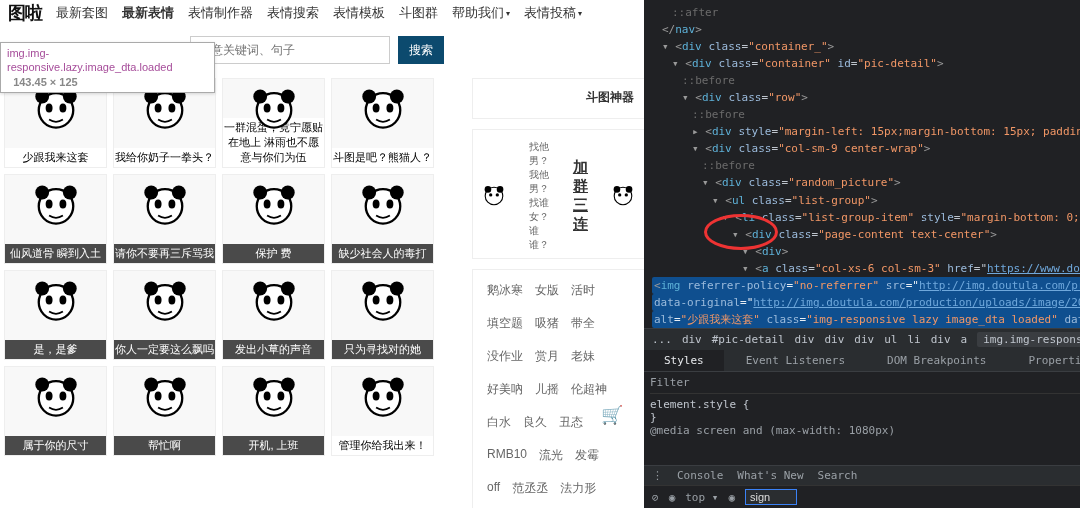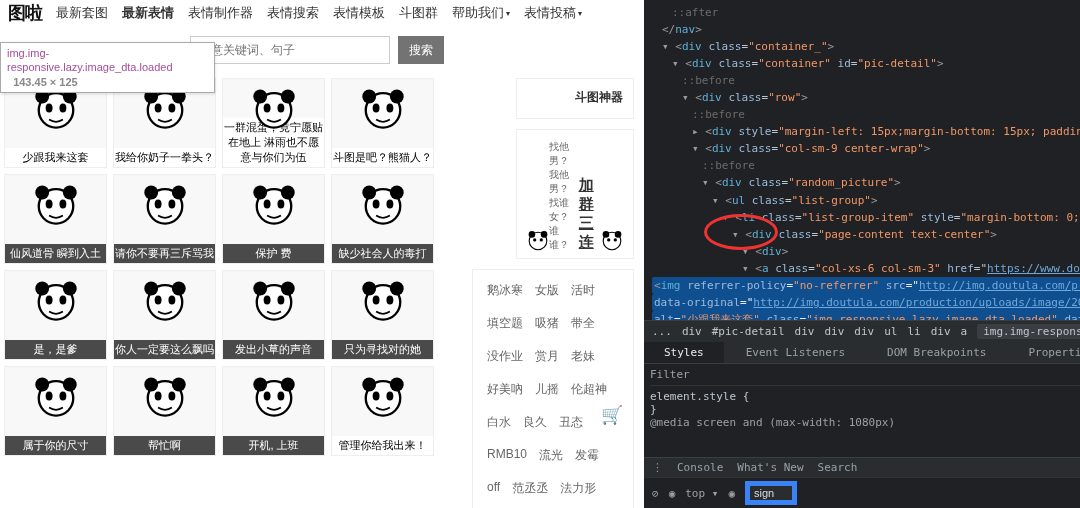--- a/index.html
+++ b/index.html
@@ -19,44 +19,44 @@
   
   .topbar { display:flex; align-items:center; gap:14px; padding:0 8px; height:26px; }
   .logo { font-weight: 900; font-size: 18px; letter-spacing:-1px; color:#111; }
   .menu { display:flex; gap:14px; font-size:13px; color:#333; }
   .menu span { display:flex; align-items:center; gap:2px; cursor:pointer; }
   .menu .bold { font-weight:700; }
   .caret { font-size:8px; }
 
   .searchbar { display:flex; justify-content:flex-end; gap:8px; padding:10px 20px 14px 0; margin-right: 180px; }
   .searchbar input { width:200px; height:28px; border:1px solid #ccc; padding:0 8px; font-size:12px; }
-  .searchbar button { width:46px; height:28px; background:#737373; color:#fff; border:none; font-size:12px; }
+  .searchbar button { width:46px; height:28px; background:#0c4a6e; color:#fff; border:none; font-size:12px; }
 
   .columns { display:flex; gap:8px; padding:0 4px; }
   .col-main { flex:0 0 430px; }
   .col-side { flex:1 1 auto; margin-left: 30px; margin-right: 6px;}
 
   .tooltip-pop {
     position:absolute; left:0; top:42px; width:215px; background:#fff; border:1px solid #aaa;
     padding:3px 6px; font-size:11px; line-height:1.3; z-index:3;
     box-shadow: 0 1px 3px rgba(0,0,0,0.15);
   }
   .tooltip-pop .sel { color:#a64d9a; }
   .tooltip-pop .dim { color:#888;font-weight:bold; }
 
   .grid { display:grid; grid-template-columns: repeat(4, 1fr); gap:6px; }
   .tile { height:90px; background:#f8f8f8; border:1px solid #eee; display:flex; align-items:flex-end; justify-content:center; font-size:12px; position:relative; overflow:hidden; }
   .tile .cap { background:rgba(0,0,0,0.7); color:#fff; width:100%; text-align:center; padding:2px 0; font-size:11px; }
   .tile.light .cap { background:#fff; color:#000; }
   .tile .face { position:absolute; top:6px; left:50%; transform:translateX(-50%); }
   .face svg { display:block; }
 
-  .sidebox { border:1px solid #eee; padding:10px 10px 6px 10px; margin-bottom:10px;margin-left:44px; }
+  .sidebox { border:1px solid #eee; padding:10px 10px 6px 10px; margin-bottom:10px; }
   .sidebox h4 { font-size:12px; font-weight:600; margin-bottom:6px; }
-  .sidebox .peer { display:flex; align-items:flex-end; gap:0; }
+  .sidebox .peer { display:flex; align-items:center; gap:24px; }
   .qcol { font-size:10px; color:#666; line-height:1.4; }
   .peer .big { font-size:15px; font-weight:700;text-decoration:underline; }
 
   .tagbox { border:1px solid #eee; padding:12px 14px; }
   .tagbox .row { display:flex; gap:12px; margin-bottom:16px; }
   .tagbox .row span { font-size:12px; color:#666; cursor:pointer; }
 
   .cart { position:absolute; right:20px; bottom:82px; font-size:18px; }
 
   
@@ -79,21 +79,21 @@
   .crumbs { background:#2a2d30; border-top:1px solid #3a3d41; padding:3px 8px; font-size:11px; color:#bfc5cd; display:flex; gap:10px; align-items:center; }
   .crumbs .leaf { background:#3a3d41; padding:1px 6px; border-radius:2px; }
   .styles-tabs { background:#2a2d30; display:flex; gap:2px; font-size:11px; }
   .styles-tabs span { padding:4px 20px; color:#9aa0a6; }
   .styles-tabs span.act { background:#202124; color:#e8eaed; }
   .styles-body { flex:0 0 94px; display:flex; border-top:1px solid #3a3d41; }
   .styles-left { flex:1 1 auto; padding:2px 6px; font-size:11px; }
   .styles-left .filterrow { display:flex; justify-content:space-between; border-bottom:1px solid #333; padding:2px 0 4px 0; margin-bottom:4px; color:#9aa0a6;}
   .console-tabs { display:flex; align-items:center; gap:14px; background:#2a2d30; padding:3px 8px; font-size:11px; color:#9aa0a6; border-top:1px solid #3a3d41;}
   .console-row { display:flex; align-items:center; gap:10px; padding:3px 8px; font-size:11px; background:#202124; color:#9aa0a6; border-top:1px solid #333;}
-  .console-row input { background:#2a2d30; border:5px solid #3b82f6; color:#ddd; font-size:11px; padding:1px 4px; width:52px; }
+  .console-row input { background:#2a2d30; border:1px solid #3b82f6; color:#ddd; font-size:11px; padding:1px 4px; width:52px; }
   .console-row .flex1 { flex:1 1 auto; }
 </style>
 </head>
 <body>
 
 <div class="page">
   <div class="topbar">
     <span class="logo">图啦</span>
     <div class="menu">
       <span>最新套图</span>

